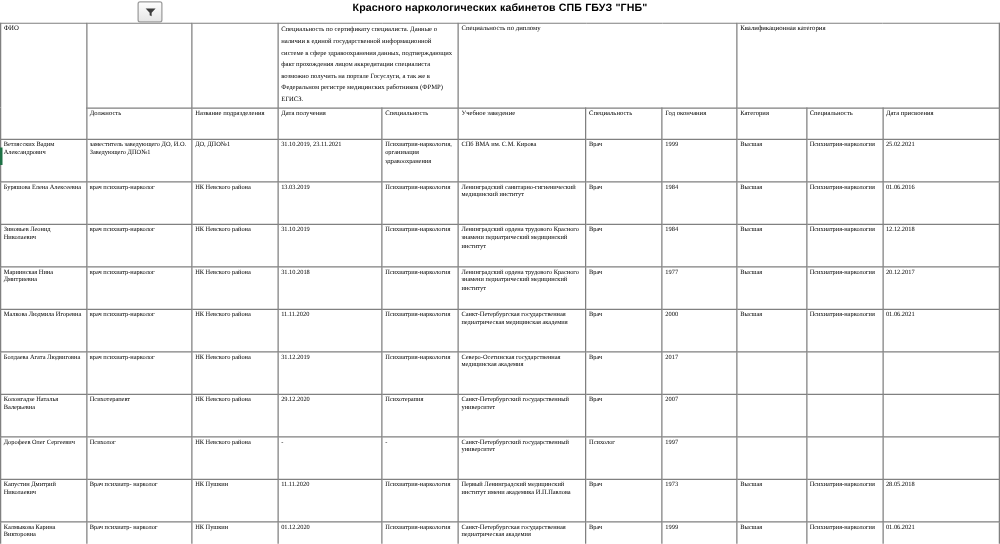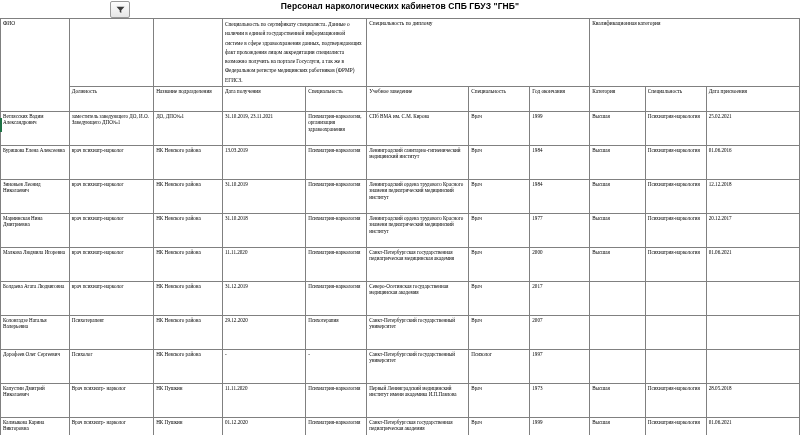--- a/index.html
+++ b/index.html
@@ -102,21 +102,21 @@
 <body>
 
 <div class="sheet">
 
   <div class="topbar">
     <div class="filter-btn">
       <svg width="9" height="8" viewBox="0 0 9 8" aria-hidden="true">
         <path d="M0.5 0.8 H8.5 L5.3 4.2 V7 L3.7 6.1 V4.2 Z" fill="#3b3b3b"></path>
       </svg>
     </div>
-    <div class="sheet-title">Персонал наркологических кабинетов СПБ ГБУЗ "ГНБ"</div>
+    <div class="sheet-title">Красного наркологических кабинетов СПБ ГБУЗ "ГНБ"</div>
   </div>
 
   <div class="green-mark"></div>
 
   <table class="grid">
     <colgroup>
       <col class="c0">
         <col class="c1">
         <col class="c2">
         <col class="c3">

